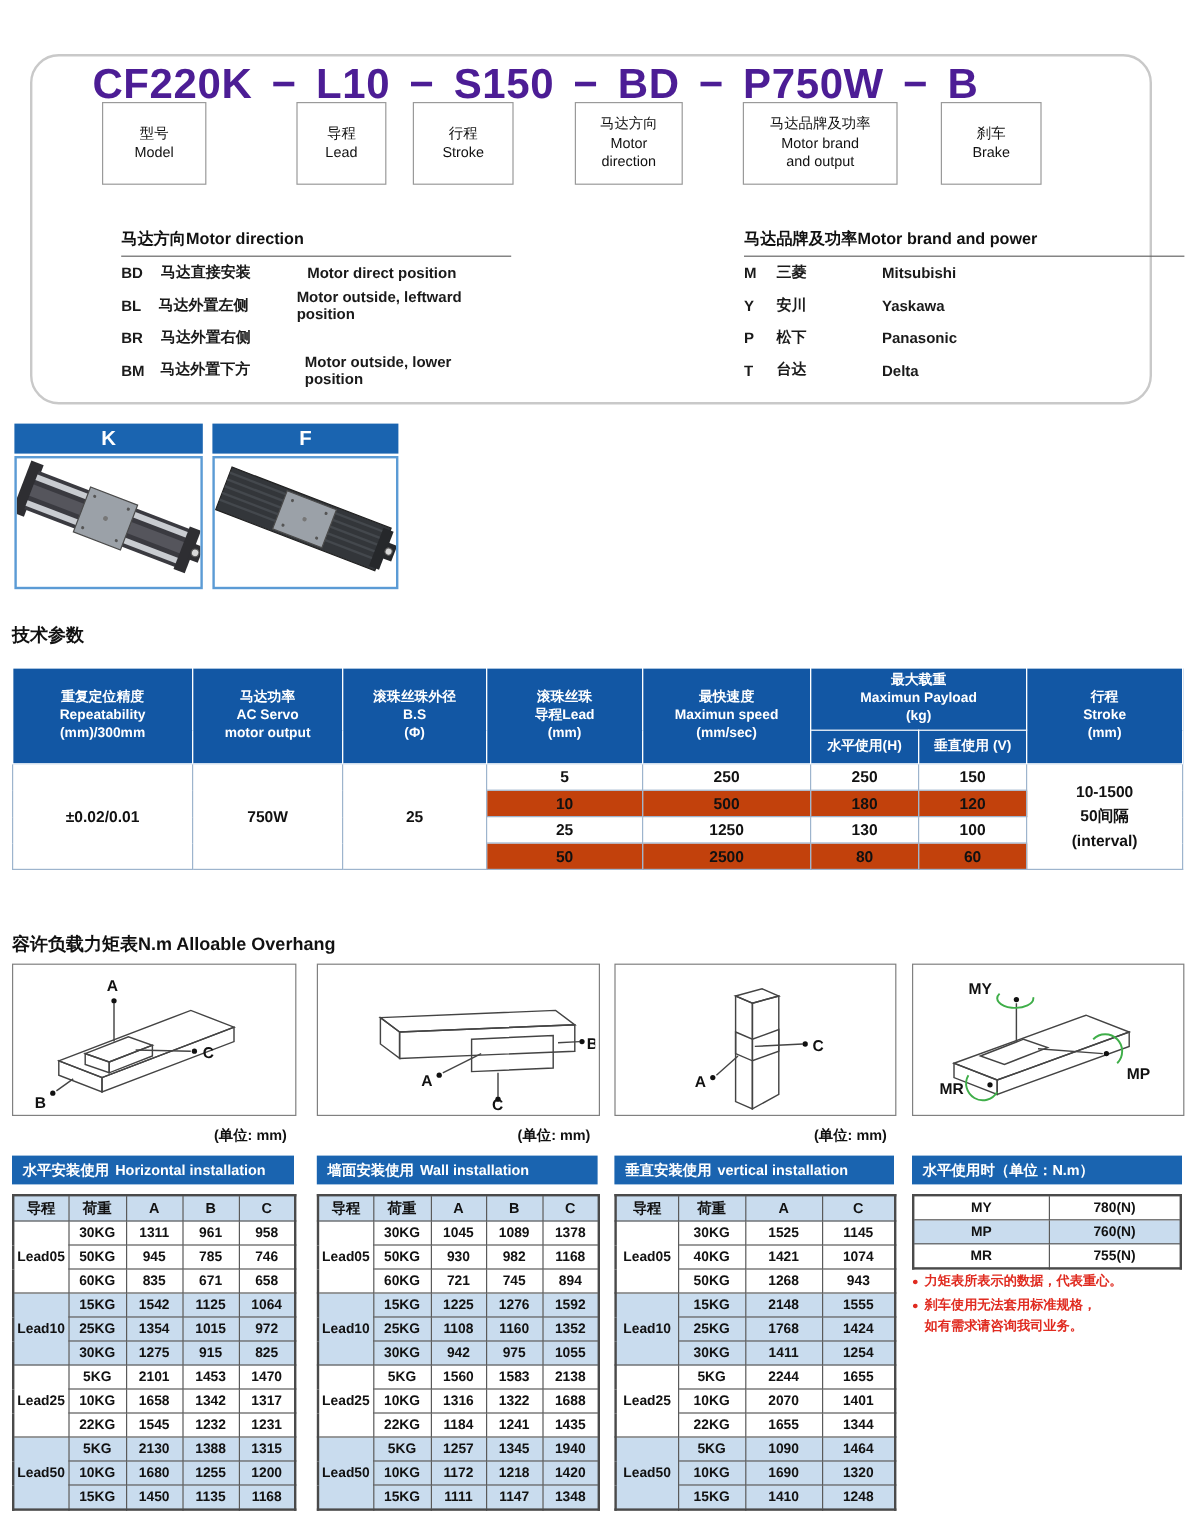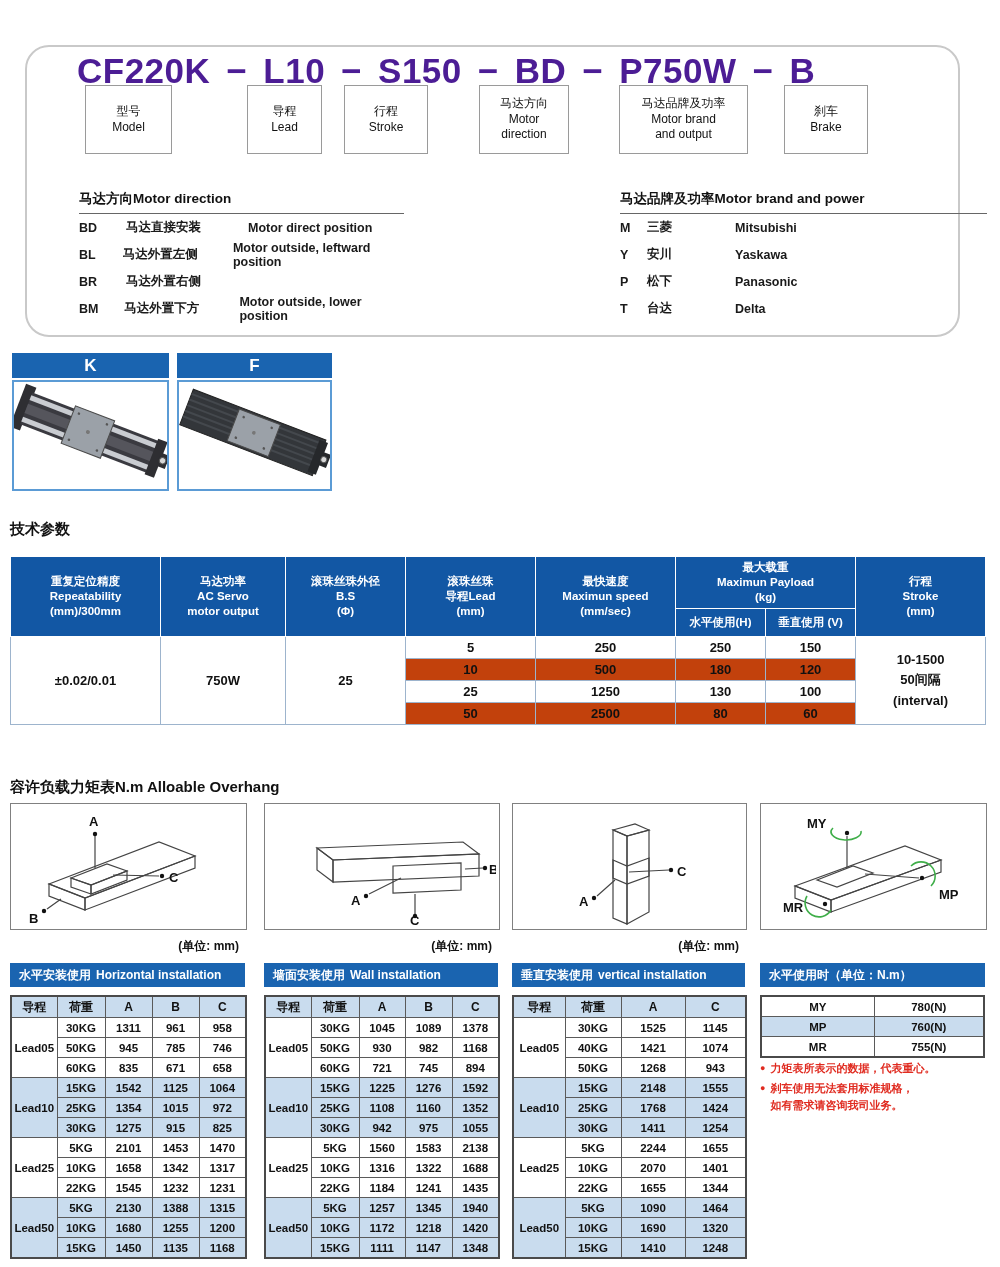--- a/index.html
+++ b/index.html
@@ -18,21 +18,21 @@
   .code-box{position:absolute;border:1px solid #9a9a9a;background:#fff;
     display:flex;flex-direction:column;align-items:center;justify-content:center;
     text-align:center;font-size:12px;line-height:1.3;color:#111;}
 
   
   .list-block{position:absolute;}
   .list-heading{font-size:13.5px;font-weight:bold;color:#111;padding-bottom:5px;
     border-bottom:1px solid #666;}
   .li{display:flex;align-items:center;height:27px;font-size:12.5px;font-weight:bold;color:#1a1a1a;}
   .li .code{width:33px;}
-  #motor-direction .li .zh{width:122px;margin-left:14px;}
+  #motor-direction .li .zh{width:122px;}
   #motor-brand .li .code{width:27px;}
   #motor-brand .li .zh{width:88px;}
 
   
   .variant-bar{position:absolute;height:25px;background:#1a64b0;color:#fff;
     font-weight:bold;font-size:17px;display:flex;align-items:center;justify-content:center;}
   .img-box{position:absolute;border:2px solid #5b9bd5;background:#fff;
     display:flex;align-items:center;justify-content:center;overflow:hidden;}
 
   .section-heading{position:absolute;font-size:15px;font-weight:bold;color:#111;}
@@ -99,21 +99,21 @@
           <div class="zh">马达品牌及功率</div>
           <div class="en">Motor brand</div>
           <div class="en">and output</div>
         </div>
         <div class="code-box" style="left: 757px; top: 38px; width: 82px; height: 67px;">
           <div class="zh">刹车</div>
           <div class="en">Brake</div>
         </div>
       </div>
 
-    <div class="list-block" id="motor-direction" style="left:52px;top:143px;width:325px">
+    <div class="list-block" id="motor-direction" style="left:74px;top:143px;width:325px">
       <div class="list-heading"><span>马达方向</span><span>Motor direction</span></div>
       <div class="list-items" id="md-items">
           <div class="li">
             <span class="code">BD</span>
             <span class="zh">马达直接安装</span>
             <span class="en">Motor direct position</span>
           </div>
           <div class="li">
             <span class="code">BL</span>
             <span class="zh">马达外置左侧</span>

